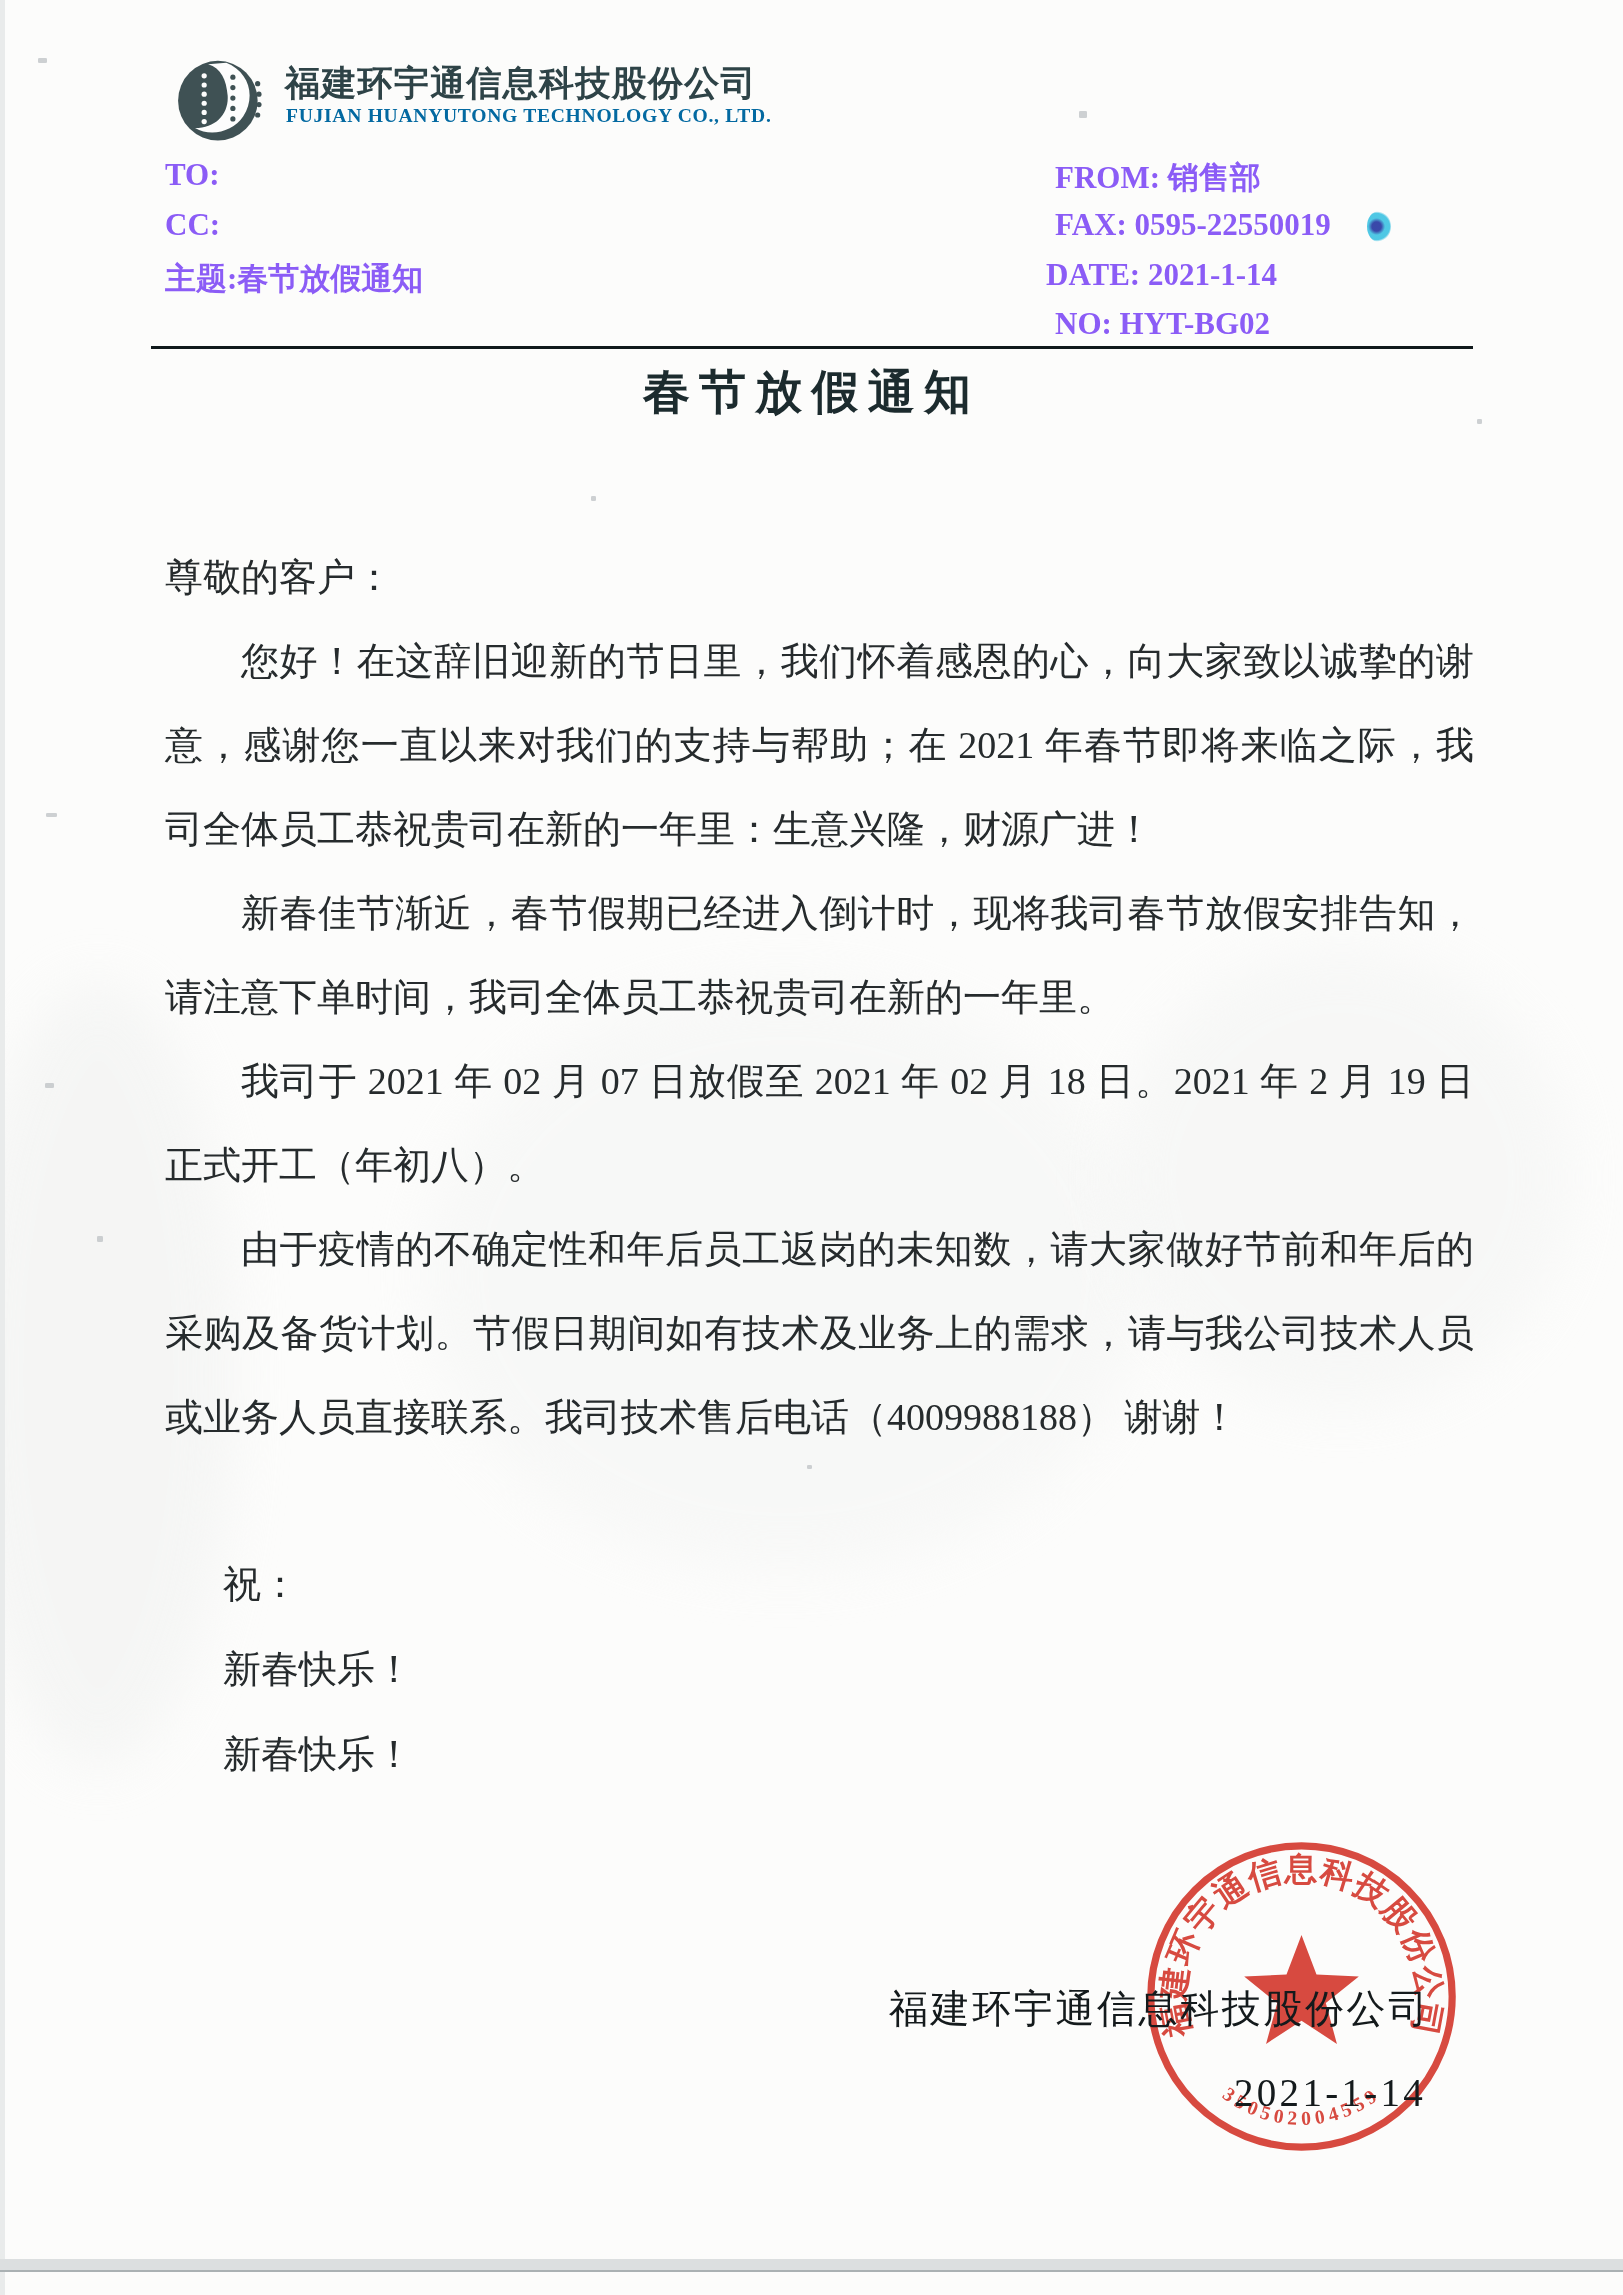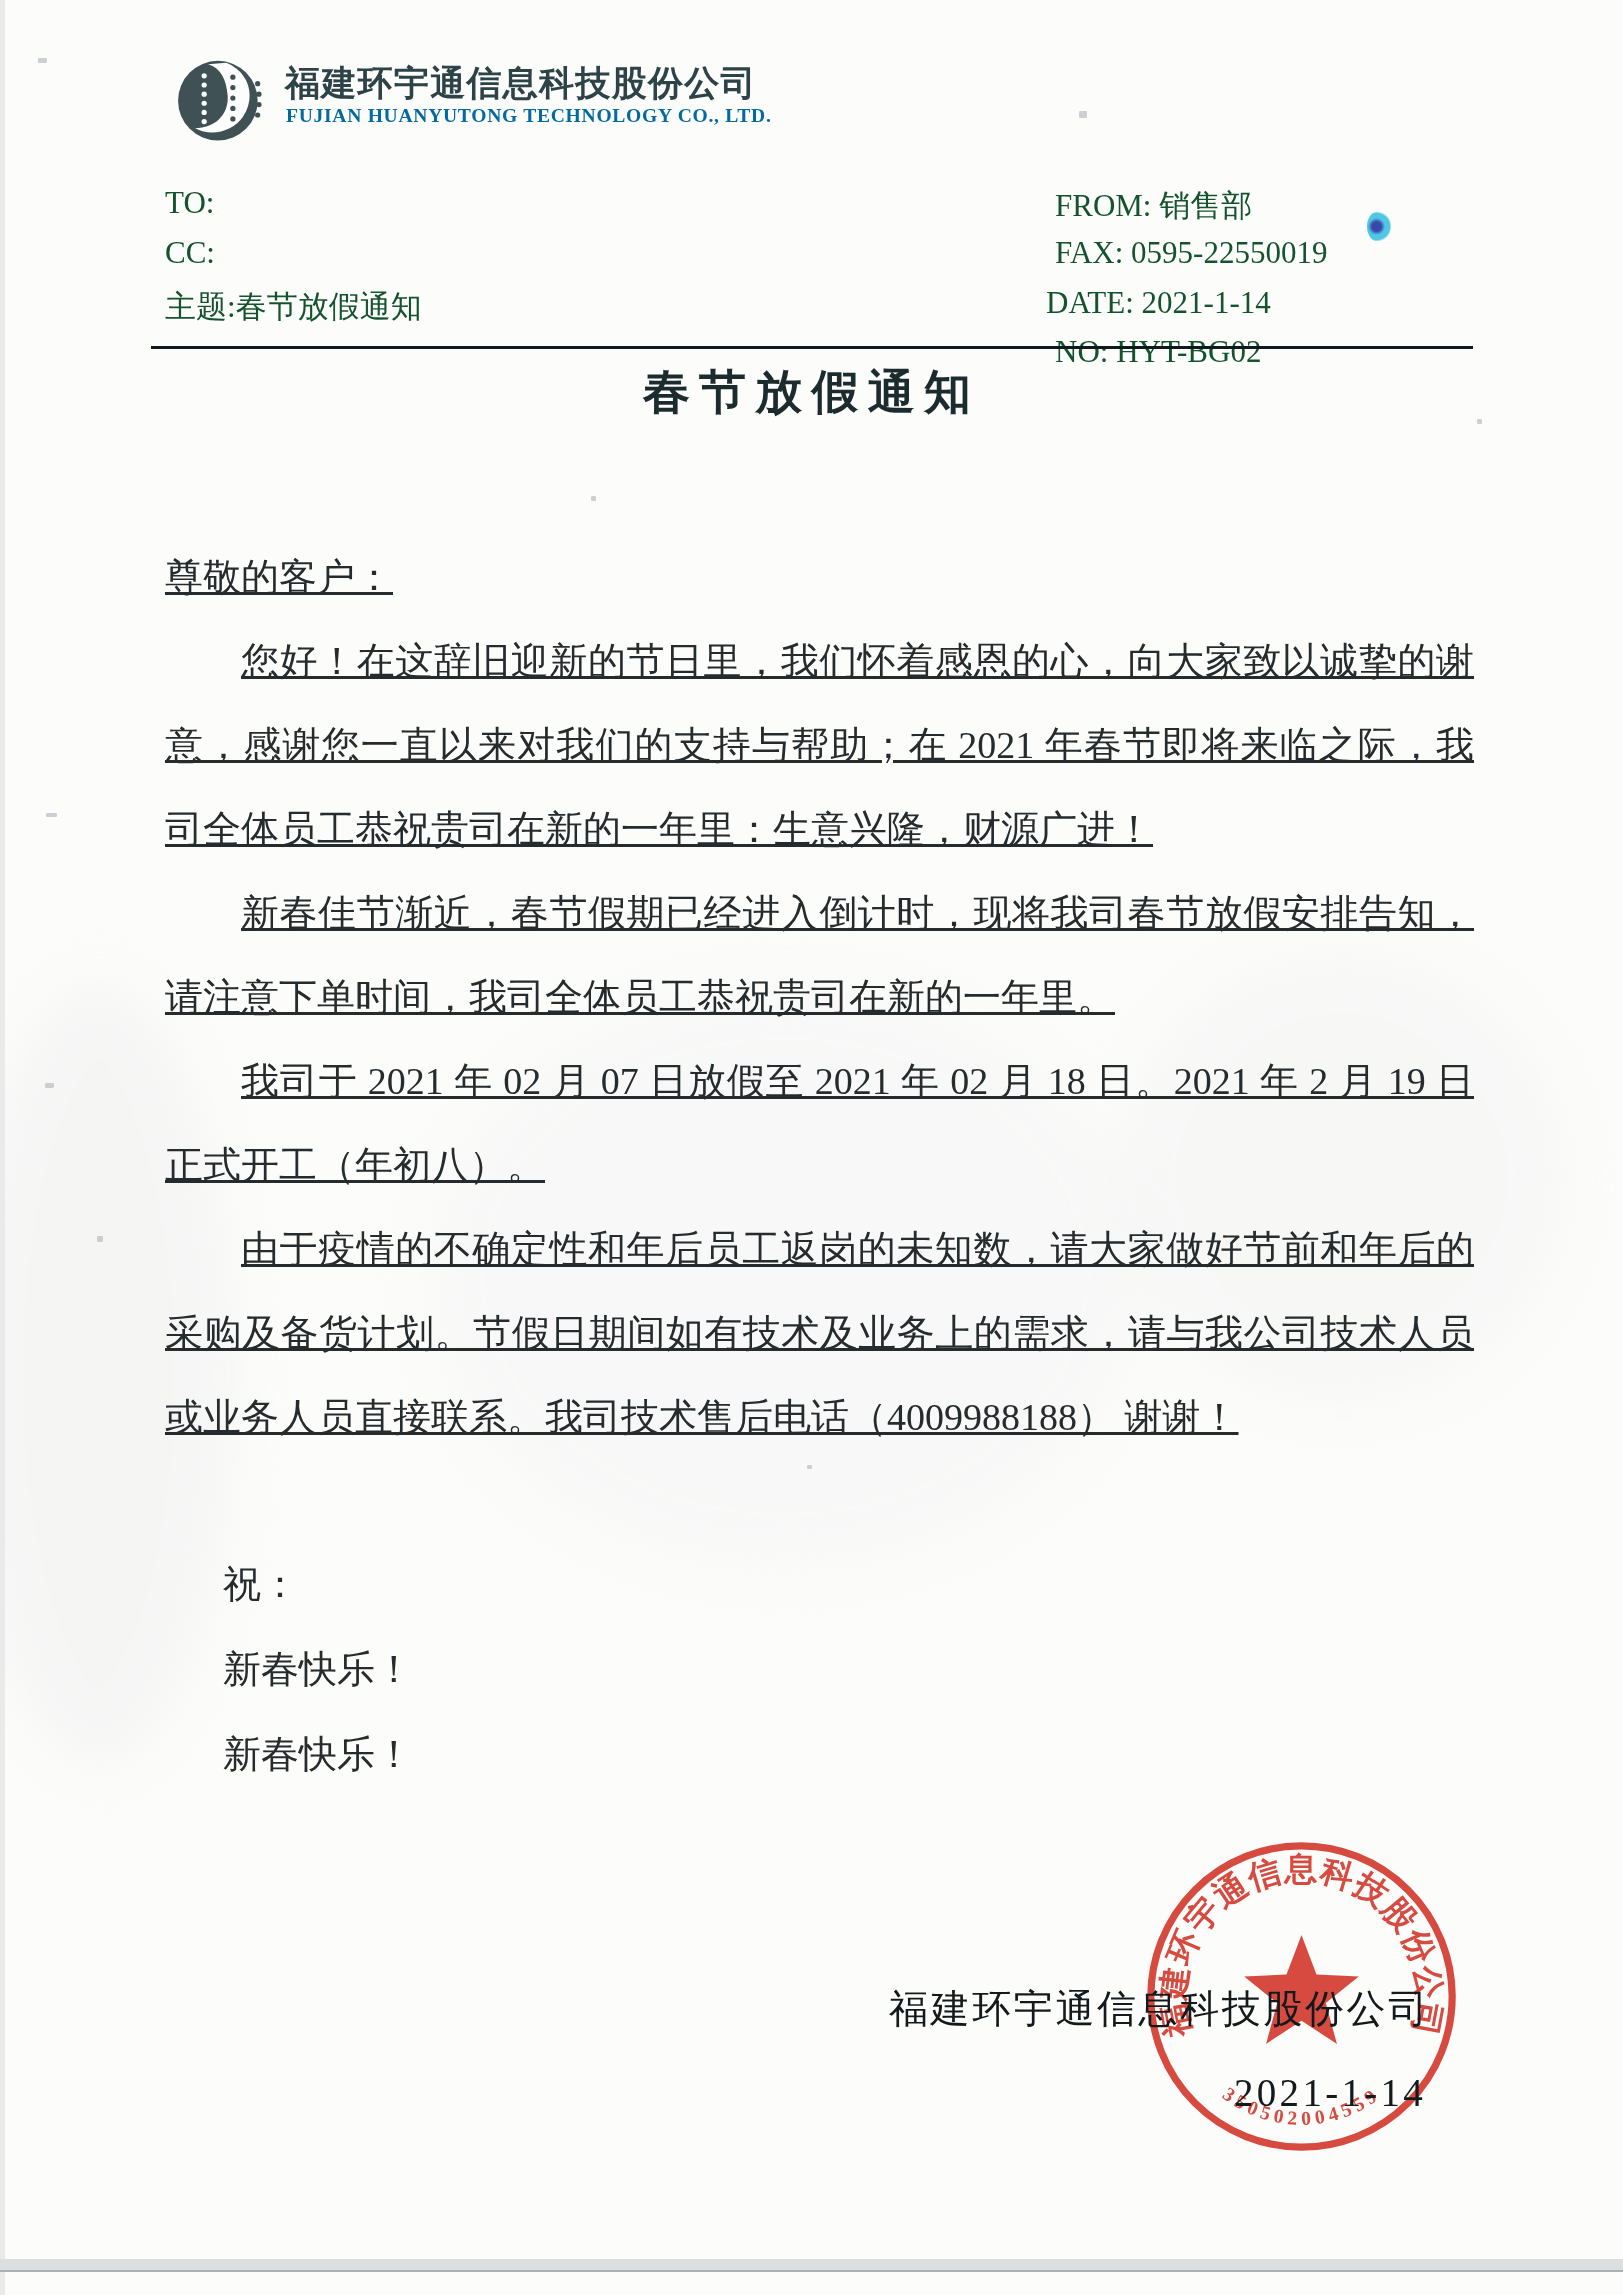--- a/index.html
+++ b/index.html
@@ -9,26 +9,26 @@
     font-family:"Liberation Serif","DejaVu Serif",serif;
     color:#232e31;
   }
   .abs{position:absolute;}
   
   .patch{position:absolute;border-radius:50%;filter:blur(26px);opacity:.55;pointer-events:none;}
   .speck{position:absolute;background:#b9bec0;border-radius:1.3px;opacity:.7;}
   
   .company-cn{left:285px;top:60px;font-size:35px;font-weight:700;letter-spacing:1.3px;color:#2e4347;white-space:nowrap;}
   .company-en{left:286px;top:105px;font-size:19.6px;font-weight:600;letter-spacing:0.7px;color:#0369a1;white-space:nowrap;}
-  .hdr{font-size:31px;font-weight:400;color:#14532d;white-space:nowrap;margin-top:28px;}
+  .hdr{font-size:31px;font-weight:700;color:#8b5cf6;white-space:nowrap;}
   .rule{left:151px;top:346px;width:1322px;height:3.3px;background:#10191b;}
   .title{left:0;top:361px;width:1623px;text-align:center;font-size:47px;font-weight:700;letter-spacing:9.2px;color:#1c2b2e;}
   
   .bodyblock{left:165px;top:535px;width:1309px;font-size:38px;line-height:84px;color:#262b2d;text-align:justify;}
-  .bodyblock p{margin:0;text-indent:2em;text-decoration:underline;}
+  .bodyblock p{margin:0;text-indent:2em;}
   .bodyblock .greet{text-indent:0;}
   .closing{font-size:38px;color:#262b2d;white-space:nowrap;}
   
   .sig-company{left:889px;top:1982px;font-size:39px;letter-spacing:2.6px;color:#141a1c;z-index:3;white-space:nowrap;}
   .sig-date{left:1234px;top:2070px;font-size:39px;letter-spacing:3.3px;color:#141a1c;z-index:3;white-space:nowrap;}
   .stamp{left:1141px;top:1836px;width:321px;height:321px;z-index:2;opacity:.88;}
   
   .smudge{left:1367px;top:211px;width:23.6px;height:31px;border-radius:50%;
     background:radial-gradient(circle at 40% 50%, #2434a0 0 22%, #3cc2e2 40% 62%, rgba(60,194,226,0) 72%);
     opacity:.9;z-index:2;}

